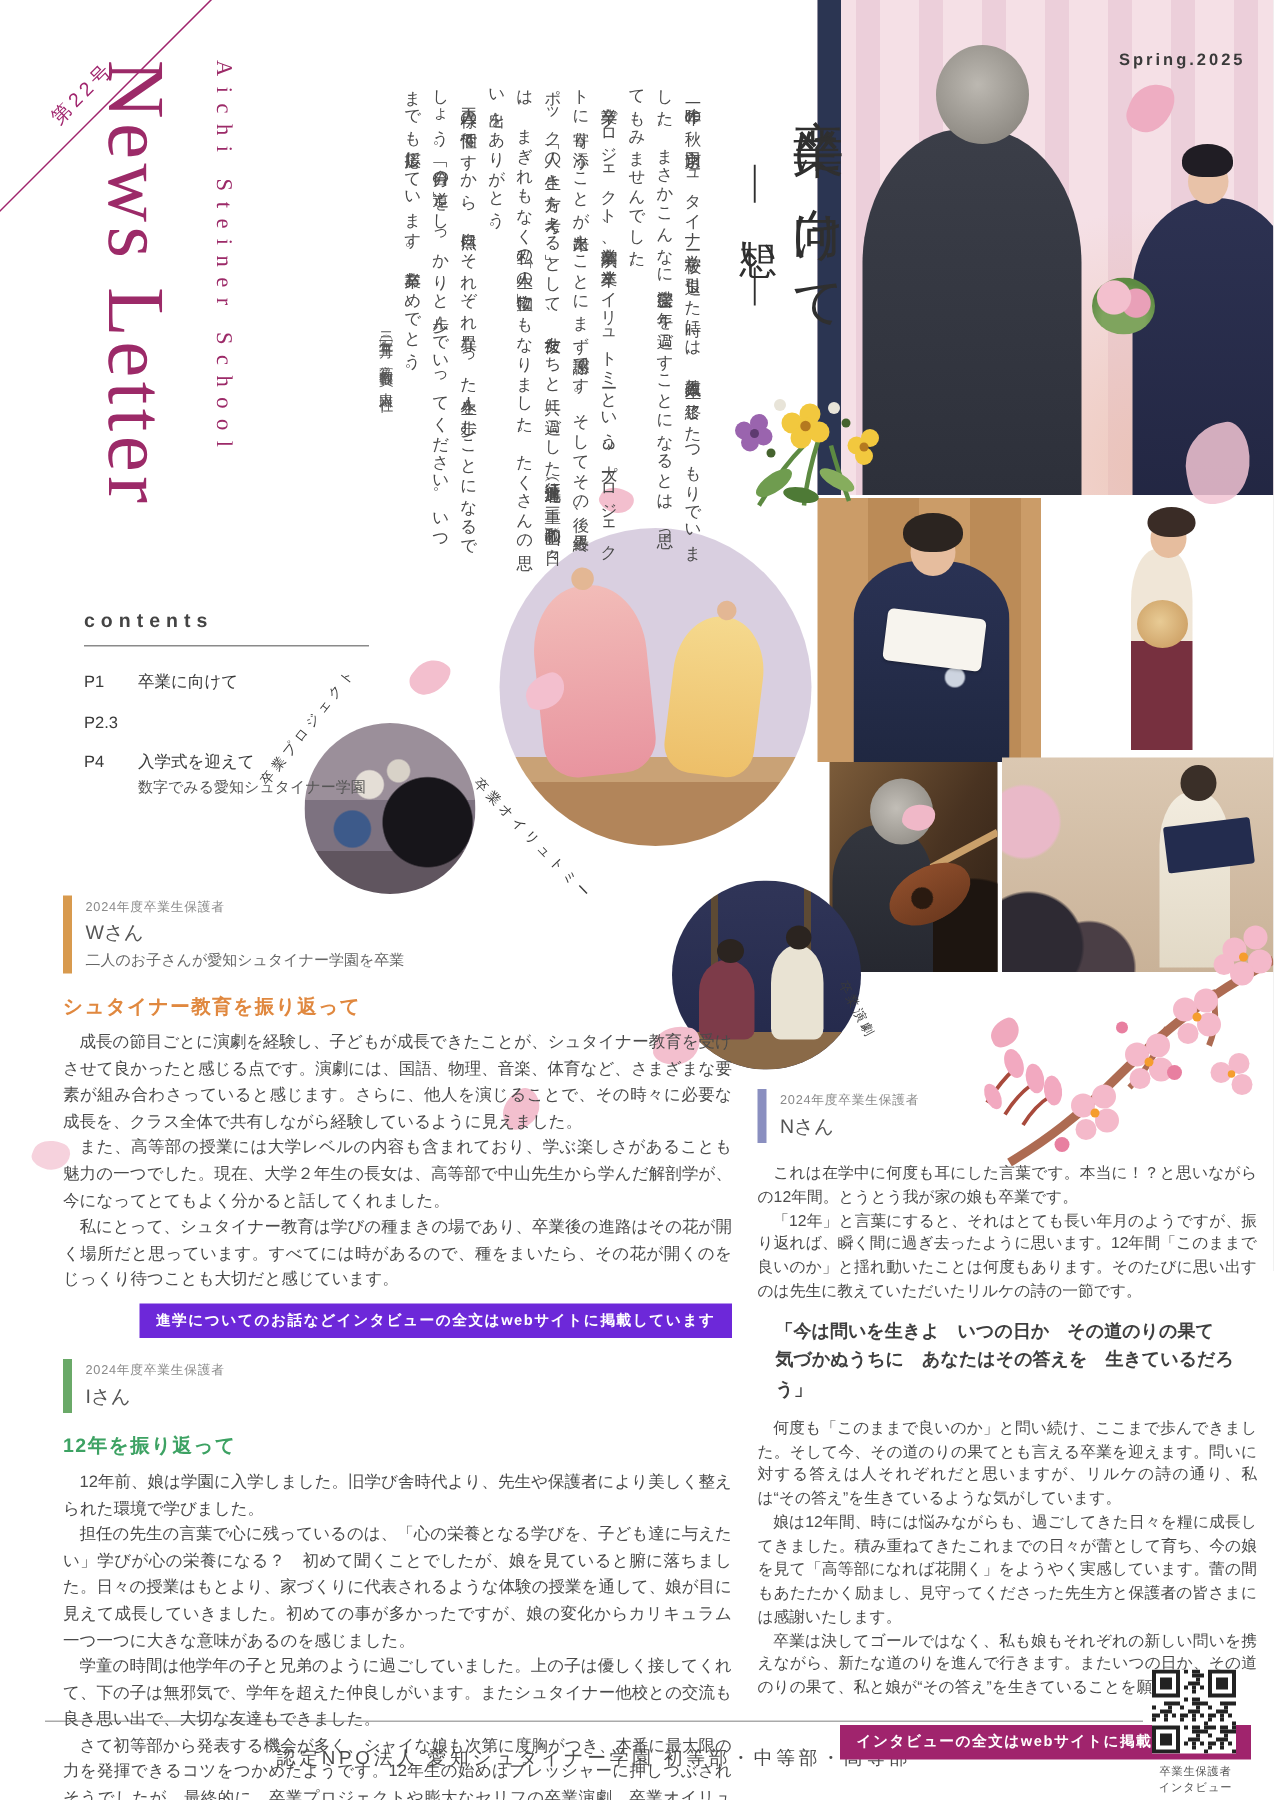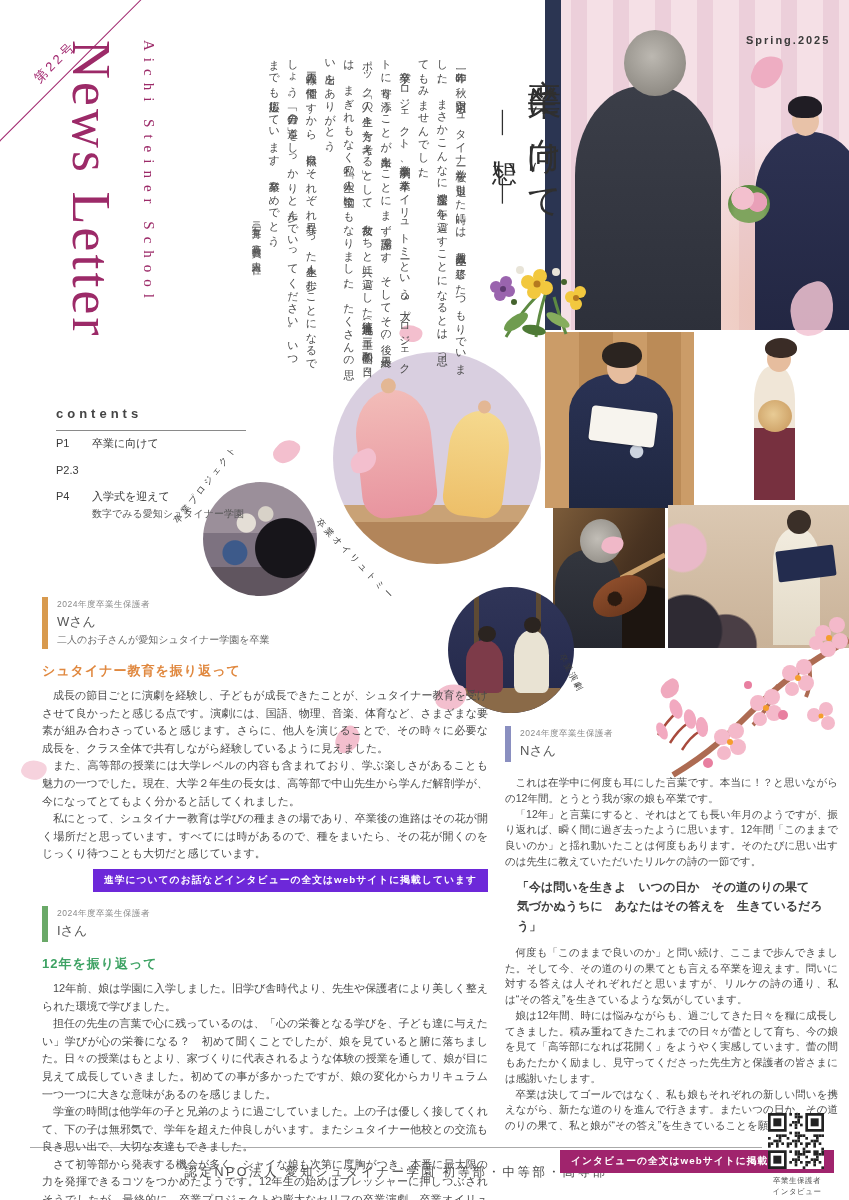--- a/index.html
+++ b/index.html
@@ -20,21 +20,21 @@
               font-family:"Liberation Serif",serif;color:#2f2f2f;z-index:10}
   .lead-title .t1{font-size:34px;letter-spacing:7px}
   .lead-title .t2{font-size:25px;letter-spacing:5px;padding-block-start:0;padding-inline-start:58px;margin-left:10px}
   .lead-body{position:absolute;right:379px;top:52px;height:320px;writing-mode:vertical-rl;
              font-size:11px;line-height:1.7;letter-spacing:.8px;color:#4a4a4a;z-index:10}
   .lead-body p{text-indent:1em}
   .lead-body .sig{font-size:9.5px;letter-spacing:1.5px;padding-inline-start:152px;margin-left:8px;color:#555}
   
   .contents{position:absolute;left:56px;top:406px;width:190px;z-index:10;color:#3a3a3a}
   .contents h2{font-size:13px;letter-spacing:4px;font-weight:bold;color:#444;
-               border-bottom:1px solid #8a8a8a;padding-bottom:9px;margin-bottom:4px}
+               border-bottom:1px solid #8a8a8a;padding-bottom:9px;margin-bottom:16px}
   .citem{display:flex;margin-bottom:9px;font-size:11px;line-height:1.55}
   .cpage{flex:0 0 36px}
   .crows div{margin-bottom:1px}
   .crows .gap{margin-top:5px}
   .crows .sub{font-size:10px;color:#555}
   
   .colL{position:absolute;left:42px;top:597px;width:446px;z-index:10}
   .colR{position:absolute;left:505px;top:726px;width:333px;z-index:10}
   .speaker{border-left:6px solid #14532d;padding:2px 0 2px 9px;margin-bottom:13px}
   .speaker .role{font-size:8.5px;color:#8a8a8a;letter-spacing:.5px;margin-bottom:2px}

